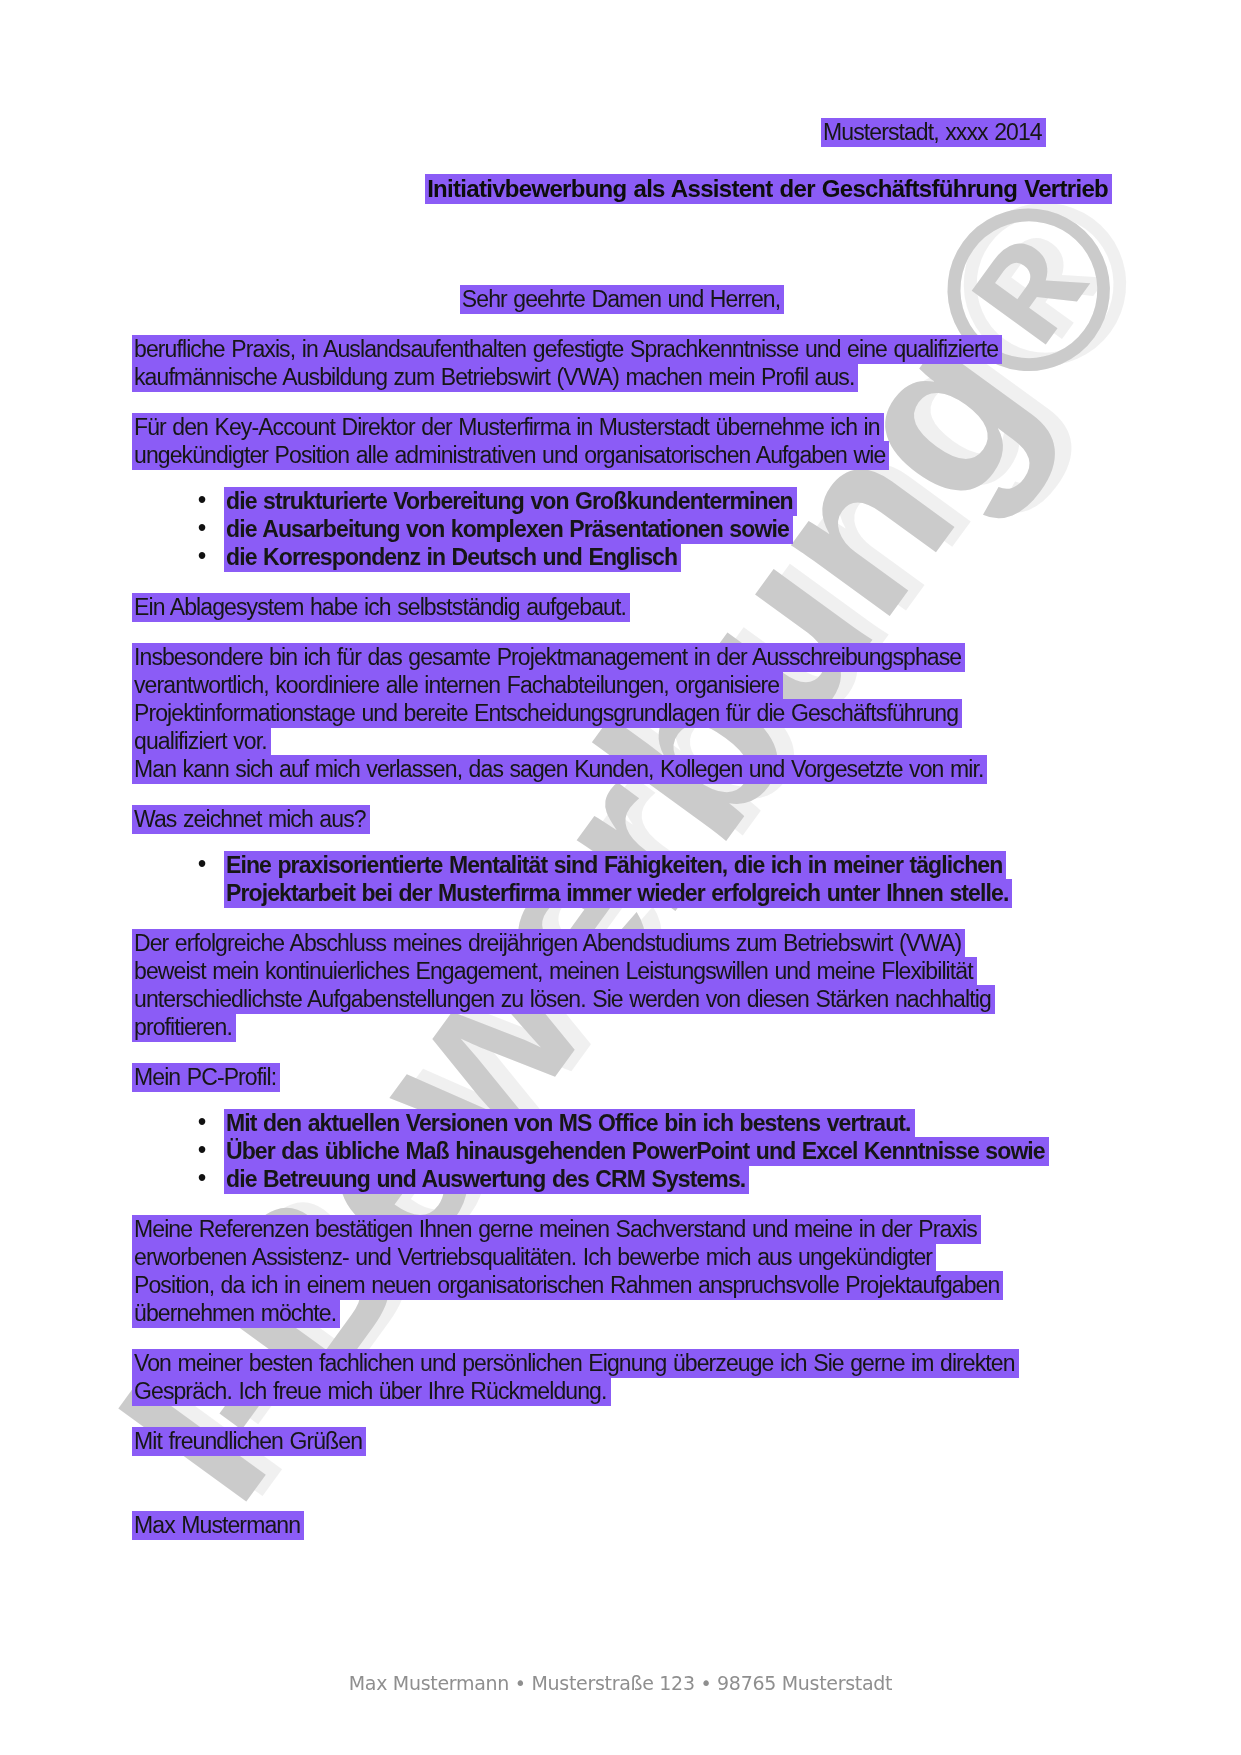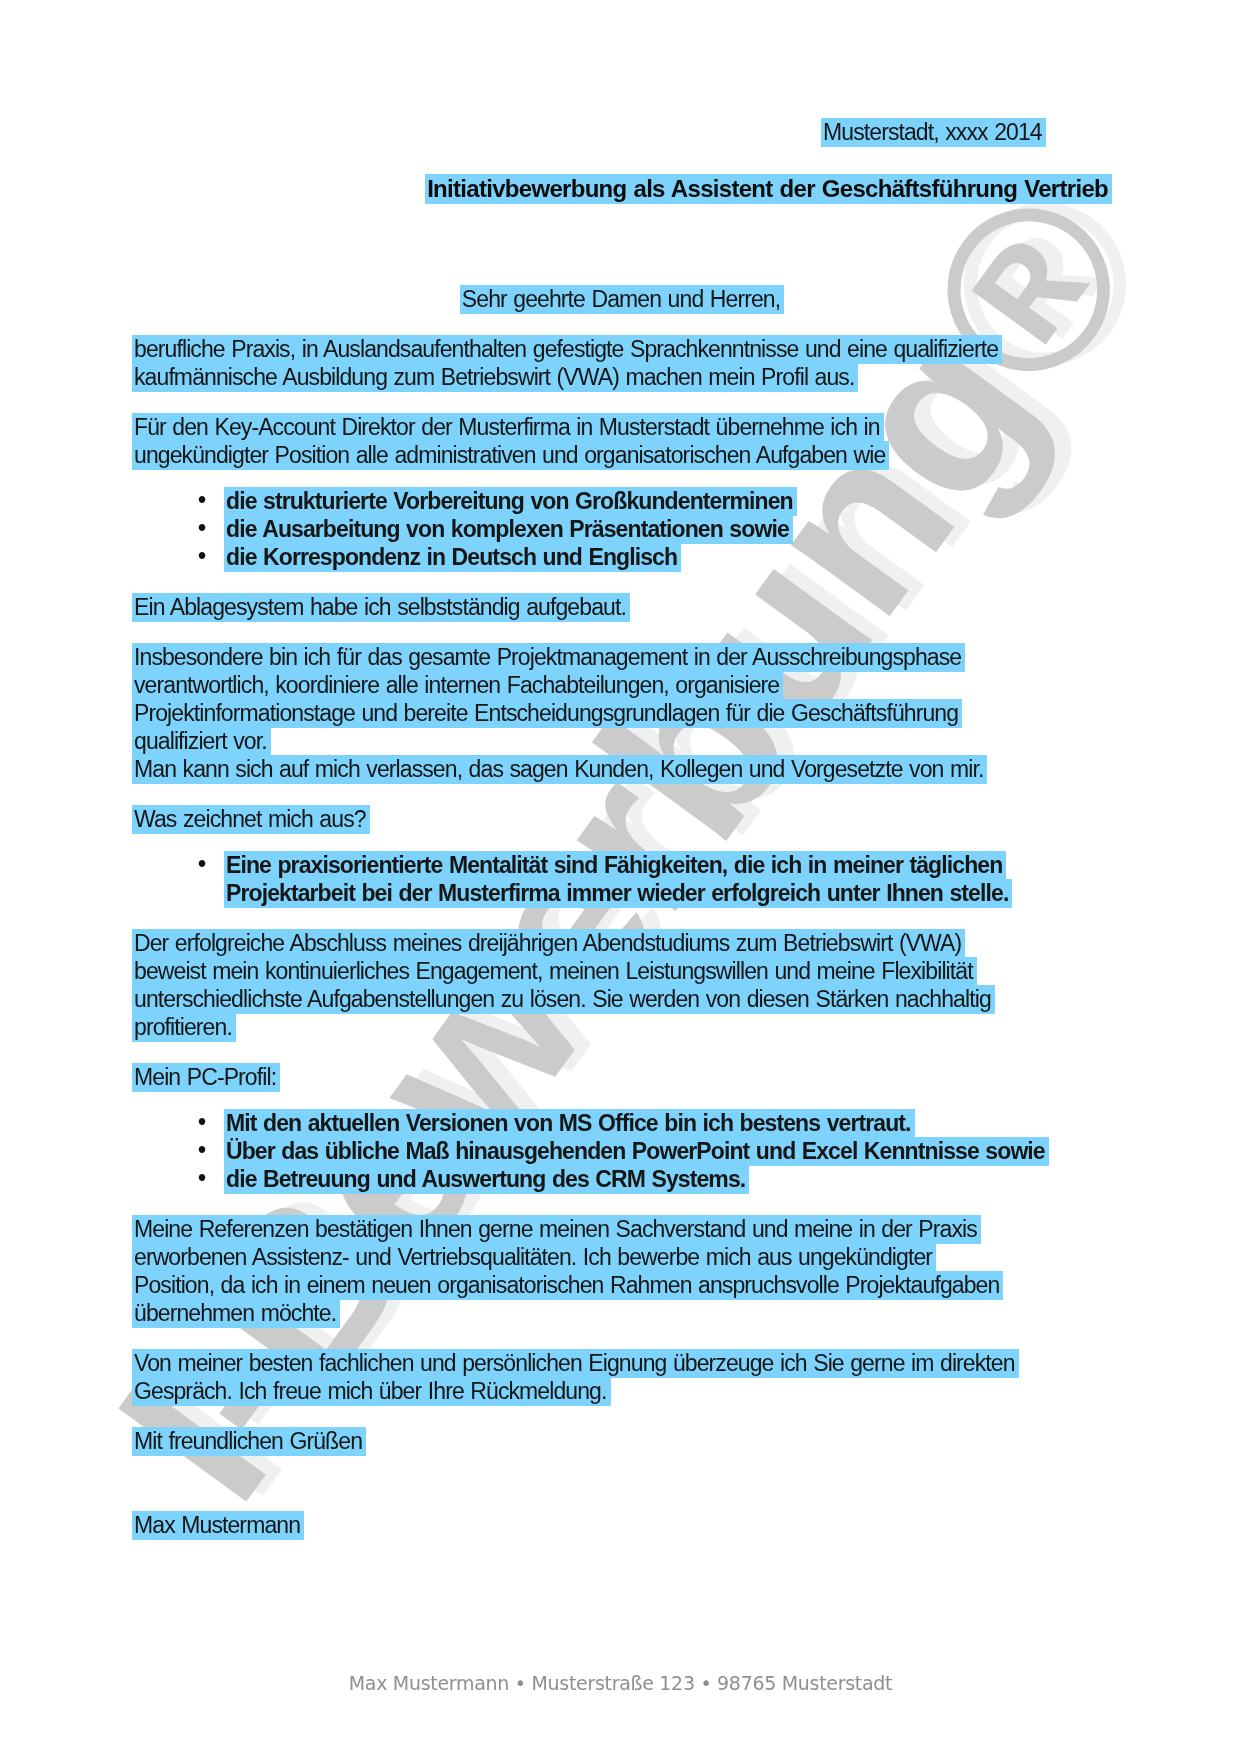--- a/index.html
+++ b/index.html
@@ -50,21 +50,21 @@
   .para.sig { margin-top:56px; }
   .bullets { margin:18px; padding:0 0 0 74px; list-style:none;font-weight:bold; }
   .bullets li { position:relative; white-space:pre-line; }
   .bullets li::before {
     content:"\2022";
     position:absolute;
     left:-28px; top:-1px;
     color:#111;
   }
   .txt-bg {
-    background:#7dd3fc;
+    background:#8b5cf6;
     -webkit-box-decoration-break:clone;
     box-decoration-break:clone;
     padding:1px 4px 2px 2px;
     margin-left:-2px;
   }
   .footer {
     position:absolute;
     left:0; top:1672px; width:100%;
     text-align:center;
     z-index:1;

